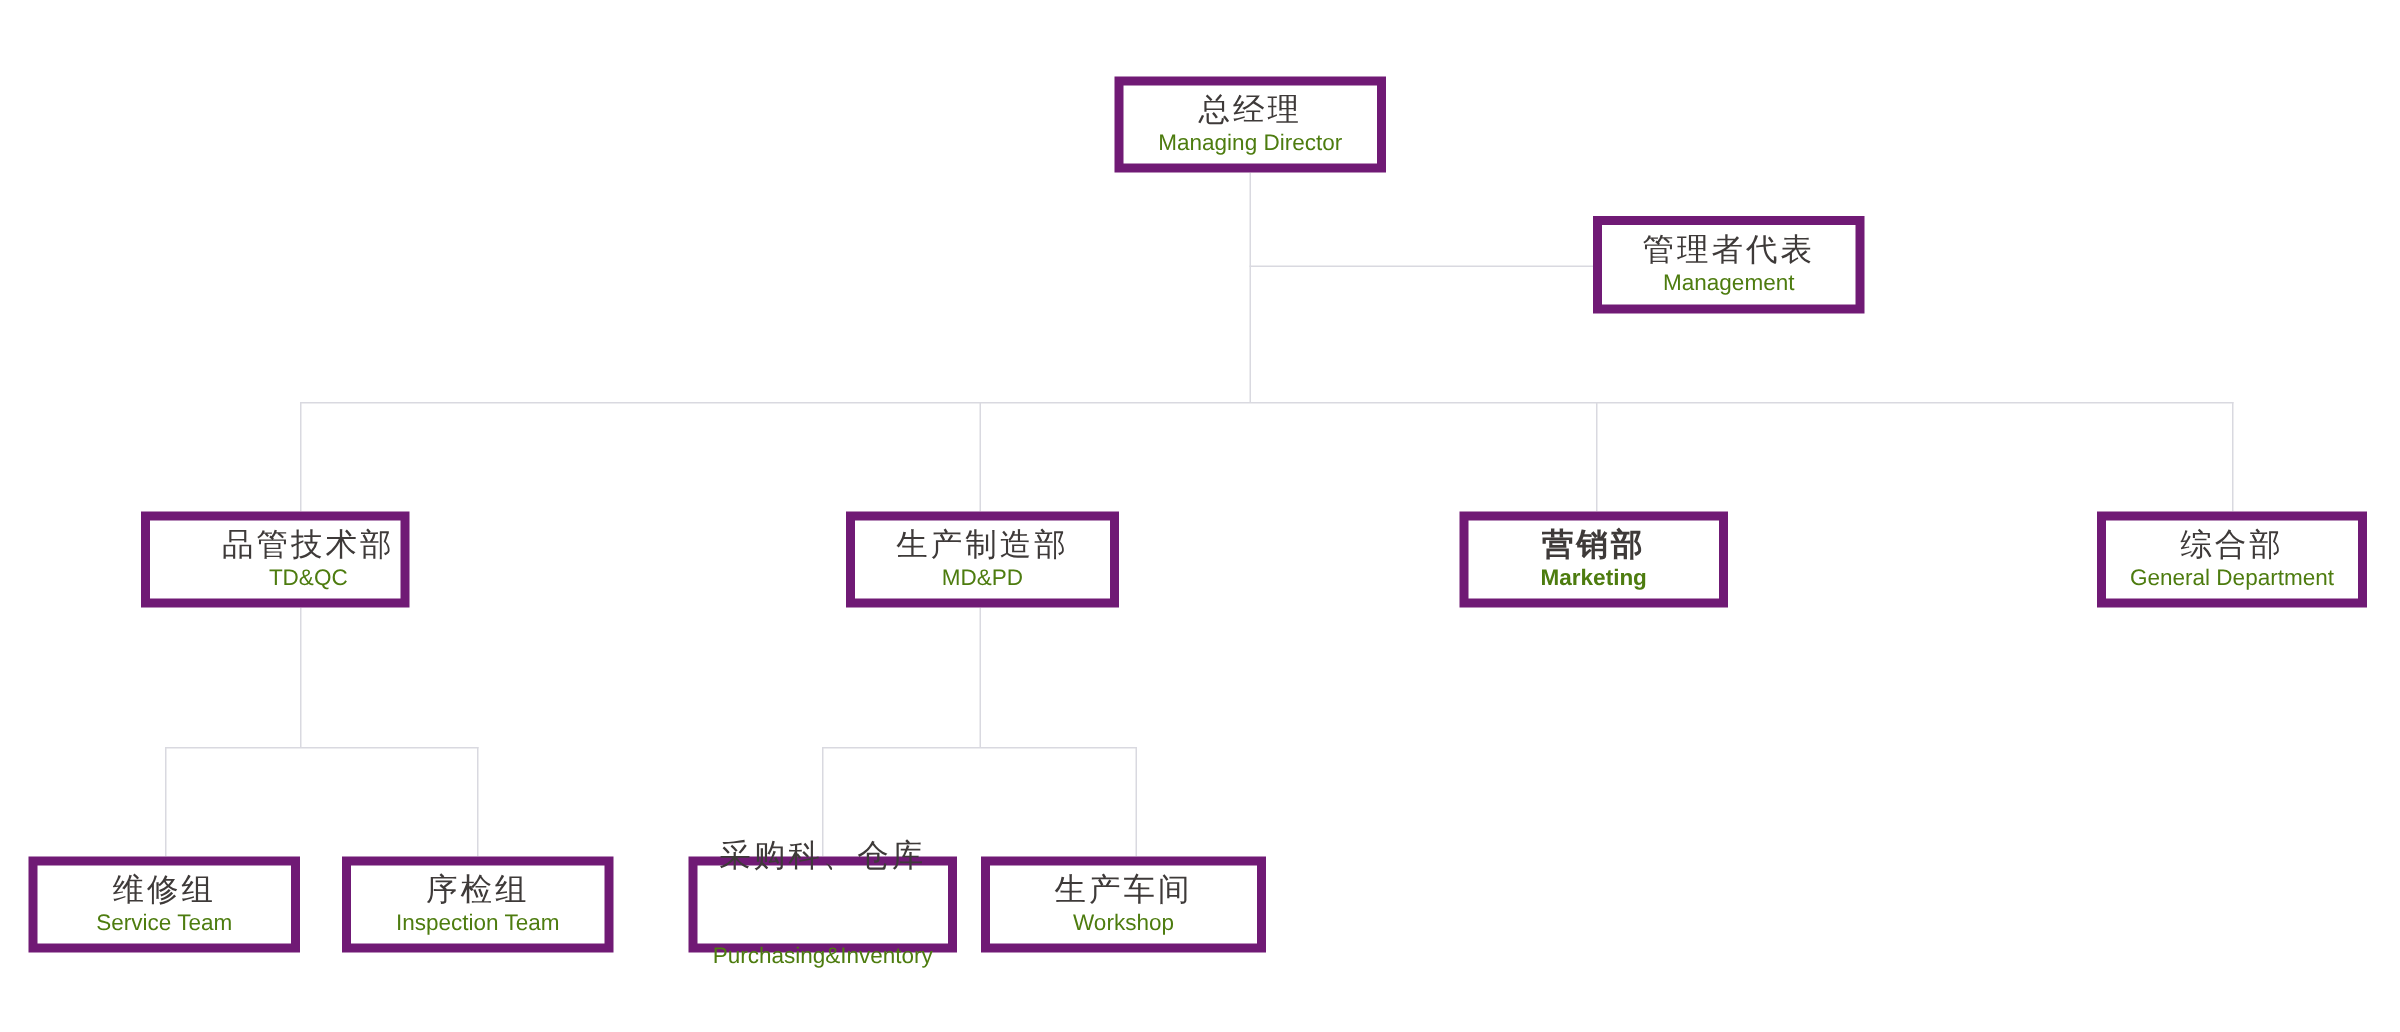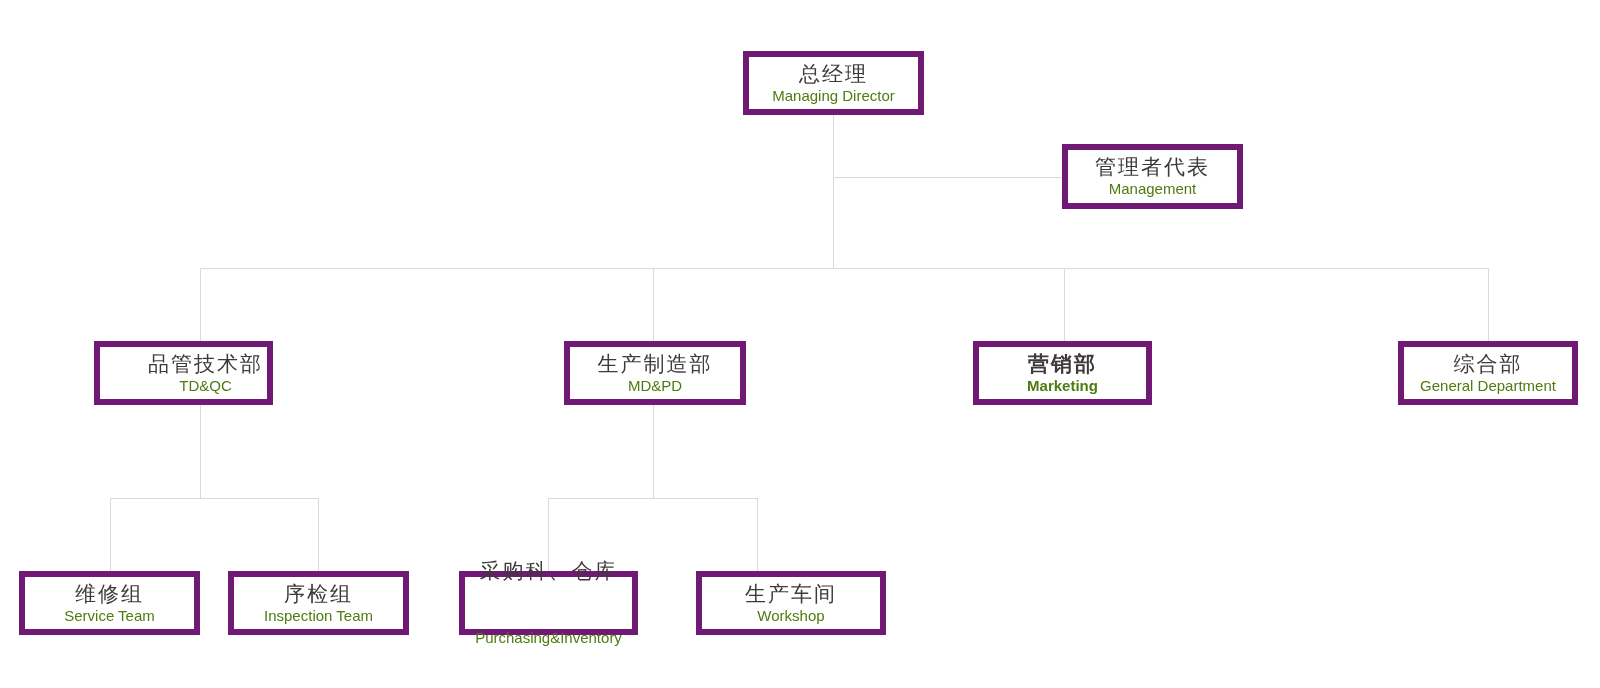--- a/index.html
+++ b/index.html
@@ -52,21 +52,21 @@
   
   .pos-gm   { left: 743px;  top: 51px;  width: 181px; height: 64px; }
   .pos-rep  { left: 1062px; top: 144px; width: 181px; height: 65px; }
   .pos-tdqc { left: 94px;  top: 341px; width: 179px; height: 64px; padding-left: 44px; }
   .pos-mdpd { left: 564px;  top: 341px; width: 182px; height: 64px; }
   .pos-mkt  { left: 973px;  top: 341px; width: 179px; height: 64px; font-weight: bold; }
   .pos-gen  { left: 1398px; top: 341px; width: 180px; height: 64px; }
   .pos-svc  { left: 19px;   top: 571px; width: 181px; height: 64px; }
   .pos-insp { left: 228px;  top: 571px; width: 181px; height: 64px; }
   .pos-pur  { left: 459px;  top: 571px; width: 179px; height: 64px; gap: 45px; }
-  .pos-wks  { left: 696px;  top: 571px; width: 190px; height: 64px; }
+  .pos-wks  { left: 654px;  top: 571px; width: 190px; height: 64px; }
 
   
   .ln-gm-down      { left: 833px;  top: 115px; width: 1px;    height: 153px; }
   .ln-rep-branch   { left: 833px;  top: 177px; width: 229px;  height: 1px; }
   .ln-main         { left: 200px;  top: 268px; width: 1289px; height: 1px; }
   .ln-drop-tdqc    { left: 200px;  top: 268px; width: 1px;    height: 73px; }
   .ln-drop-mdpd    { left: 653px;  top: 268px; width: 1px;    height: 73px; }
   .ln-drop-mkt     { left: 1064px; top: 268px; width: 1px;    height: 73px; }
   .ln-drop-gen     { left: 1488px; top: 268px; width: 1px;    height: 73px; }
   .ln-tdqc-down    { left: 200px;  top: 405px; width: 1px;    height: 93px; }

